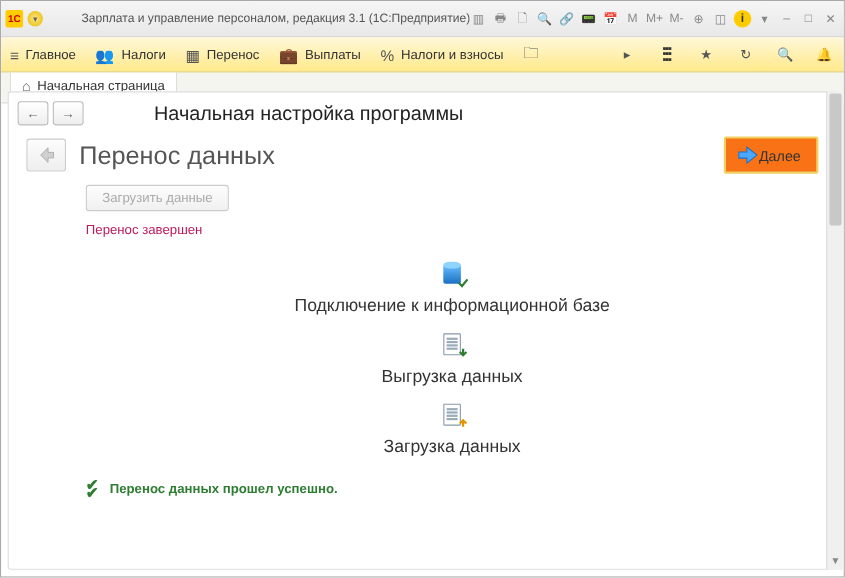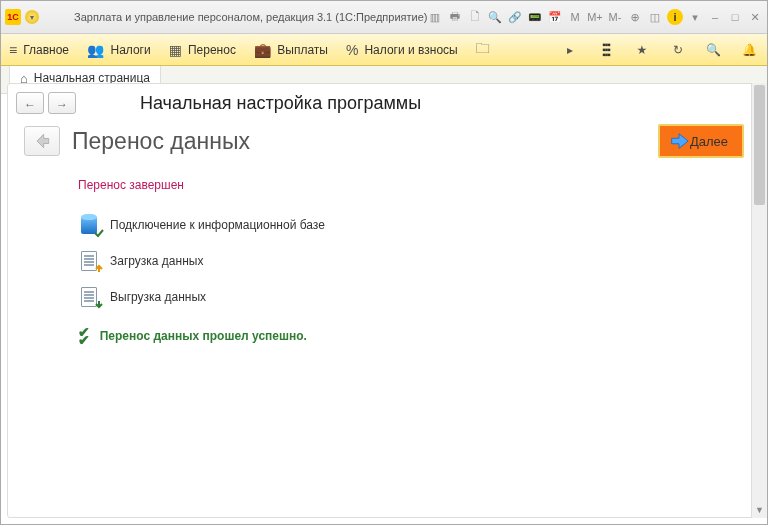--- a/index.html
+++ b/index.html
@@ -34,21 +34,21 @@
   .step-row .arrow-btn svg { width:20px; height:20px;}
   .step-title { font-size: 23px; color: #555; margin-left: 12px; flex:1; }
   .next-btn { padding: 4px 14px 4px 8px; border: 2px solid #f0d060; background: #f97316; border-radius: 2px; display:flex; align-items:center; gap:0; cursor:pointer; font-size:13px; color:#333;}
   .next-btn svg { width:22px; height:22px; }
 
   .sub { padding: 4px 16px 4px 70px; }
   .load-btn { padding: 4px 14px; border: 1px solid #ccc; background: linear-gradient(#fdfdfd,#f0f0f0); border-radius: 3px; color:#aaa; cursor:default; font-size:12px;}
   .status-label { margin-top: 10px; font-size: 12px; color:#be185d;}
 
   .steps { padding: 4px 16px 4px 70px; }
-  .step-item { display:flex; align-items:center; gap:10px; margin-top: 14px; font-size:12px; color:#333;}
+  .step-item { display:flex; align-items:center; gap:10px; margin-top: 14px; font-size:16px; color:#333;flex-direction:column;}
   .step-item .ic { width:22px; height:22px; display:flex; align-items:center; justify-content:center; position:relative;}
   .db-icon { width:16px; height:18px; background: linear-gradient(#6ec1ff,#1a6fc4); border-radius: 3px 3px 2px 2px; position:relative;}
   .db-icon::before { content:""; position:absolute; top:-2px; left:0; right:0; height:6px; background:#8fd3ff; border-radius: 8px/4px;}
   .doc-icon { width:16px; height:20px; background:#fff; border:1px solid #89a; border-radius:1px; position:relative;}
   .doc-icon::after{content:""; position:absolute; left:2px; right:2px; top:3px; height:2px; background:#9ab; box-shadow: 0 3px 0 #9ab, 0 6px 0 #9ab, 0 9px 0 #9ab;}
   .tick { position:absolute; bottom:-2px; right:-4px; width:10px; height:10px; }
   .tick.green { color:#2e7d32;}
   .tick.orange { color:#e69500;}
 
   .success-row { display:flex; align-items:center; gap:10px; margin-top: 20px; font-size:12px; font-weight:bold; color:#2e7d32;}
@@ -145,51 +145,52 @@
     <div class="step-title">Перенос данных</div>
     <div class="next-btn">
       <svg viewBox="0 0 24 24">
           <path d="M4 9 L12 9 L12 4 L22 12 L12 20 L12 15 L4 15 Z" fill="#4da6ff" stroke="#1a6fc4"></path>
         </svg>
       <span>Далее</span>
     </div>
   </div>
 
   <div class="sub">
+    <button class="load-btn" disabled="">Загрузить данные</button>
     <div class="status-label">Перенос завершен</div>
   </div>
 
   <div class="steps">
     <div class="step-item">
       <div class="ic">
           <div class="db-icon"></div>
           <svg class="tick green" viewBox="0 0 10 10">
             <path d="M1 5 L4 8 L9 2" stroke="#2e7d32" stroke-width="2" fill="none"></path>
           </svg>
         </div>
       <span>Подключение к информационной базе</span>
     </div>
     <div class="step-item">
       <div class="ic">
           <div class="doc-icon"></div>
+          <svg class="tick green" viewBox="0 0 10 10">
+            <path d="M5 1 L5 7 M2 4 L5 7 L8 4" stroke="#2e7d32" stroke-width="2" fill="none"></path>
+          </svg>
+        </div>
+      <span>Выгрузка данных</span>
+    </div>
+    <div class="step-item">
+      <div class="ic">
+          <div class="doc-icon"></div>
           <svg class="tick orange" viewBox="0 0 10 10">
             <path d="M5 8 L5 2 M2 5 L5 2 L8 5" stroke="#e69500" stroke-width="2" fill="none"></path>
           </svg>
         </div>
       <span>Загрузка данных</span>
     </div>
-    <div class="step-item">
-      <div class="ic">
-          <div class="doc-icon"></div>
-          <svg class="tick green" viewBox="0 0 10 10">
-            <path d="M5 1 L5 7 M2 4 L5 7 L8 4" stroke="#2e7d32" stroke-width="2" fill="none"></path>
-          </svg>
-        </div>
-      <span>Выгрузка данных</span>
-    </div>
     <div class="success-row">
       <div class="dbl-check">✔<br>✔</div>
       <span>Перенос данных прошел успешно.</span>
     </div>
   </div>
 </div>
 
 <div class="scrollbar">
   <div class="arr up">▲</div>
   <div class="thumb"></div>

